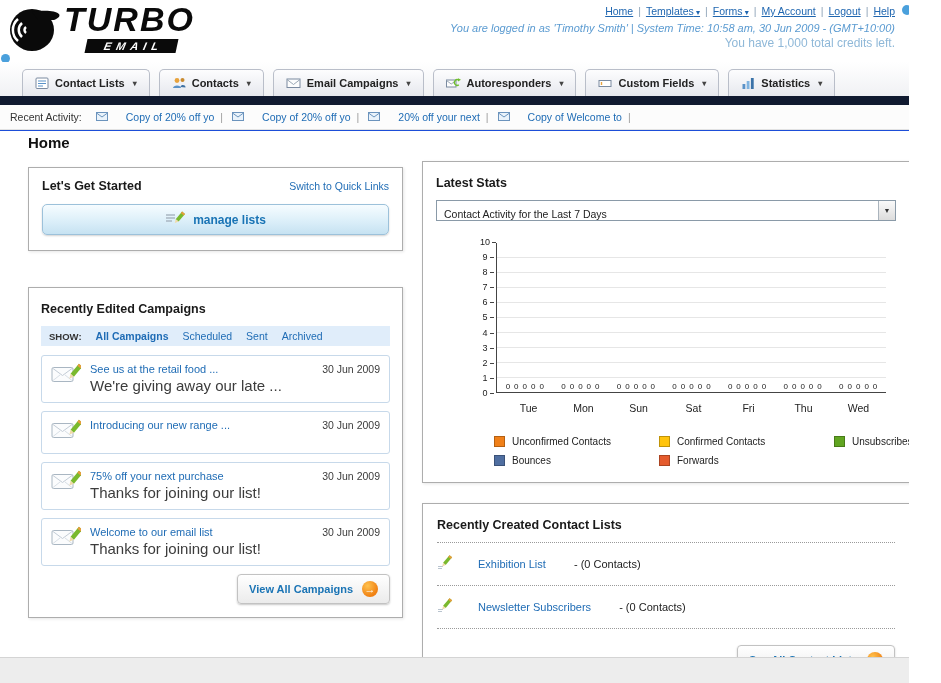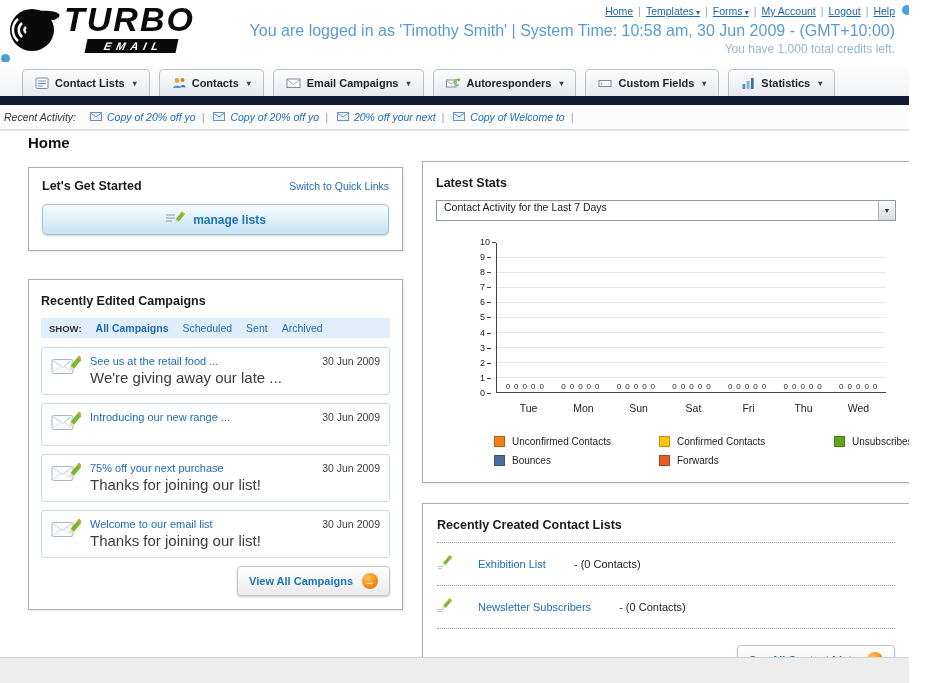--- a/index.html
+++ b/index.html
@@ -1,70 +1,70 @@
 <!DOCTYPE html>
 <html><head>
 <meta charset="utf-8">
 <style>
   * { box-sizing: border-box; margin: 0; padding: 0; }
   body { font-family: "Liberation Sans", sans-serif; background: #fff; }
-  .page { position: relative; width: 909px; height: 683px; background: #e5e5e5; overflow: hidden; }
+  .page { position: relative; width: 909px; height: 683px; background: #1d4ed8; overflow: hidden; }
 
   
   .topbar { position: absolute; top: 0; left: 0; right: 0; height: 62px; background: #fff; }
   .logo { position: absolute; top: 2px; left: 8px; display: flex; align-items: flex-start; }
   .logo-swoosh { margin-top: 4px; }
   .logo-text-wrap { margin-left: -6px; }
   .logo-title { font-size: 34px; font-weight: bold; font-style: italic; letter-spacing: 2px; color: #0a0a0a;
                 text-shadow: 1px 1px 0 #fff, -1px -1px 0 #fff; line-height: 34px; display: block; }
   .logo-subtitle { display: inline-block; background: #0a0a0a; color: #fff; font-weight: bold; font-style: italic;
                    font-size: 11px; letter-spacing: 5px; padding: 1px 14px 1px 18px; transform: skewX(-12deg);
                    margin: -4px 0 0 22px; }
   .blue-dot-left { position: absolute; left: 1px; top: 54px; width: 9px; height: 9px; border-radius: 50%; background: #4aa0dc; }
   .blue-line-left { position: absolute; left: 4px; top: 63px; width: 2px; height: 42px; background: #5aaade; transform: rotate(16deg); transform-origin: top center; }
   .blue-dot-right { position: absolute; right: -3px; top: 5px; width: 10px; height: 10px; border-radius: 50%; background: #4aa0dc; }
 
   .top-right { position: absolute; top: 5px; right: 14px; text-align: right; }
   .top-links { font-size: 10.5px; }
   .top-links a { color: #1f66b0; text-decoration: underline; cursor: pointer; }
   .top-links .sep { color: #8fa4b8; margin: 0 5px; }
   .caret-sm { font-size: 8px; color: #1f66b0; }
-  .login-info { margin-top: 5px; font-size: 16px; color: #5b9bd1; }
+  .login-info { margin-top: 5px; font-size: 11px; color: #5b9bd1; font-style: italic; }
   .credits { margin-top: 2px; font-size: 12px; color: #8fb8d8; }
 
   
   .tabbar { position: absolute; top: 62px; left: 0; right: 0; height: 34px; background: linear-gradient(#ffffff, #f0f1f4);
             display: flex; align-items: flex-end; padding-left: 22px; }
   .tab { display: flex; align-items: center; gap: 6px; height: 27px; padding: 0 12px; margin-right: 9px;
          background: linear-gradient(#fdfdfe, #e6e8ee); border: 1px solid #b9bec9; border-bottom: none;
          border-radius: 5px 5px 0 0; font-size: 11px; font-weight: bold; color: #222; cursor: pointer; }
   .tab .caret { font-size: 8px; color: #444; margin-left: 2px; }
   .tab-icon { display: inline-flex; }
   .darkbar { position: absolute; top: 96px; left: 0; right: 0; height: 9px; background: #101a30; }
 
   
   .activitybar { position: absolute; top: 105px; left: 0; right: 0; height: 25px; background: #fcfcfc;
-                 border-bottom: 1px solid #e2e2e2; display: flex; align-items: center; padding-left: 4px; font-size: 10.5px; font-style: italic; }
+                 border-bottom: 1px solid #e2e2e2; display: flex; align-items: center; padding-left: 10px; font-size: 10.5px; }
   .activity-label { color: #333; margin-right: 14px; }
-  .act-item { display: inline-flex; align-items: center; gap: 5px; margin-right: 6px; cursor: pointer; }
+  .act-item { display: inline-flex; align-items: center; gap: 18px; margin-right: 6px; cursor: pointer; }
   .act-link { color: #1f6cb5; text-decoration: none; }
   .activitybar .sep { color: #9c9c9c; margin-right: 9px; }
 
   
   main { position: absolute; top: 131px; left: 0; right: 0; bottom: 26px; background: #fff; }
   .page-title { position: absolute; top: 3px; left: 28px; font-size: 15px; font-weight: bold; color: #111; }
 
   .panel { background: #fff; border: 1px solid #adadad; box-shadow: 1px 1px 3px rgba(0,0,0,0.10); }
   .panel-title { font-size: 12.5px; font-weight: bold; color: #1a1a1a; }
 
   .left-col  { position: absolute; left: 28px;  top: 36px; width: 375px; }
   .right-col { position: absolute; left: 422px; top: 30px; width: 488px; }
 
   
-  .get-started { padding: 11px 13px 15px; margin-bottom: 28px; }
+  .get-started { padding: 11px 13px 15px; margin-bottom: 36px; }
   .gs-head { display: flex; justify-content: space-between; align-items: center; }
   .link { color: #1f6cb5; text-decoration: none; cursor: pointer; }
   .gs-switch { font-size: 10.5px; }
   .gs-buttons { display: flex; gap: 18px; margin-top: 11px; }
   .soft-btn { flex: 1; height: 31px; display: flex; align-items: center; justify-content: center; gap: 8px;
               background: linear-gradient(#f6fcff, #dcefF9 55%, #c6e2f2); border: 1px solid #9cc1da; border-radius: 5px;
               color: #1a74b5; font-weight: bold; font-size: 12px; box-shadow: 0 1px 2px rgba(0,0,0,0.18); cursor: pointer; }
 
   
   .campaigns { padding: 11px 12px 13px; }
@@ -84,27 +84,27 @@
   .pill-btn { display: inline-flex; align-items: center; gap: 9px; padding: 6px 11px;
               background: linear-gradient(#ffffff, #ebebeb); border: 1px solid #c2c2c2; border-radius: 4px;
               color: #1a74b5; font-weight: bold; font-size: 11px; box-shadow: 0 1px 2px rgba(0,0,0,0.22); cursor: pointer; }
   .arrow-circle { width: 16px; height: 16px; border-radius: 50%;
                   background: radial-gradient(circle at 35% 30%, #ffc24e, #f08012 70%);
                   color: #fff; font-size: 11px; font-weight: bold; display: inline-flex; align-items: center; justify-content: center; }
 
   
   .stats { padding: 11px 13px 16px; margin-bottom: 20px; }
   .select { margin-top: 9px; height: 21px; border: 1px solid #8a9aa8; background: #fff; display: flex;
-            align-items: flex-start; justify-content: space-between; padding-left: 7px; font-size: 10.5px; color: #222; cursor: pointer; }
+            align-items: flex-end; justify-content: space-between; padding-left: 7px; font-size: 10.5px; color: #222; cursor: pointer; }
   .select-caret { width: 17px; align-self: stretch; display: flex; align-items: center; justify-content: center;
                   font-size: 7px; color: #333; background: linear-gradient(#fafafa,#dcdcdc); border-left: 1px solid #aab4bd; }
 
   .chart { display: flex; margin: 22px 10px 0 44px; }
   .y-axis { display: flex; flex-direction: column; justify-content: space-between; height: 160px; margin-top: -5px; }
-  .y-row { display: flex; align-items: center; justify-content: flex-start; gap: 2px; font-size: 9px; color: #222; line-height: 9px; }
+  .y-row { display: flex; align-items: center; justify-content: center; gap: 2px; font-size: 9px; color: #222; line-height: 9px; }
   .y-row .tick { width: 4px; height: 1px; background: #444; }
   .plot { flex: 1; height: 150px; position: relative; border-left: 1px solid #444; border-bottom: 1px solid #444;
           background: repeating-linear-gradient(to top, transparent 0 14px, #e6e6e6 14px 15px); }
   .zero-row { position: absolute; left: 0; right: 0; bottom: 1px; display: flex; }
   .z-group { flex: 1; display: flex; justify-content: center; gap: 4px; }
   .z { font-size: 8px; color: #222; }
   .x-labels { display: flex; margin: 4px 10px 0 65px; }
   .x-lab { flex: 1; text-align: center; font-size: 10.5px; color: #222; }
 
   .legend { display: grid; grid-template-columns: 165px 175px 140px; row-gap: 8px; margin: 22px 0 0 58px; }

